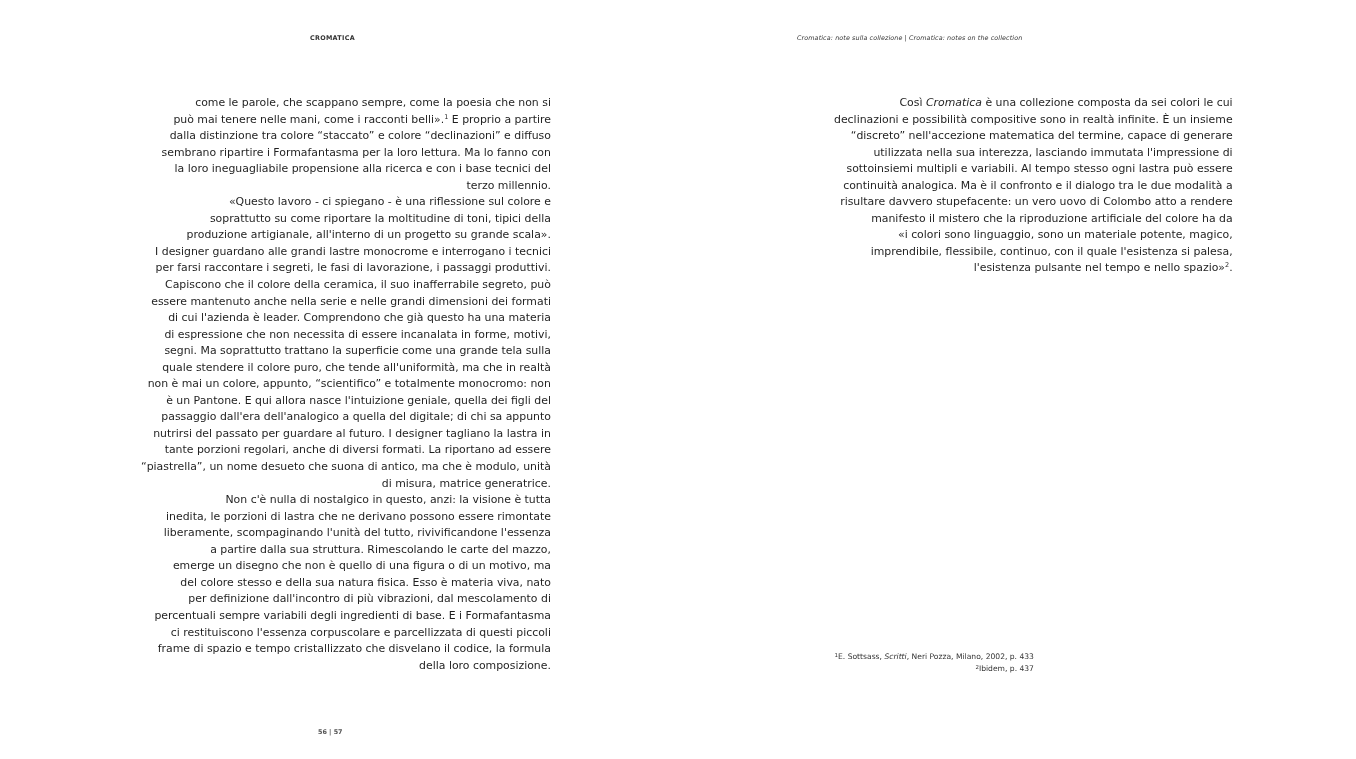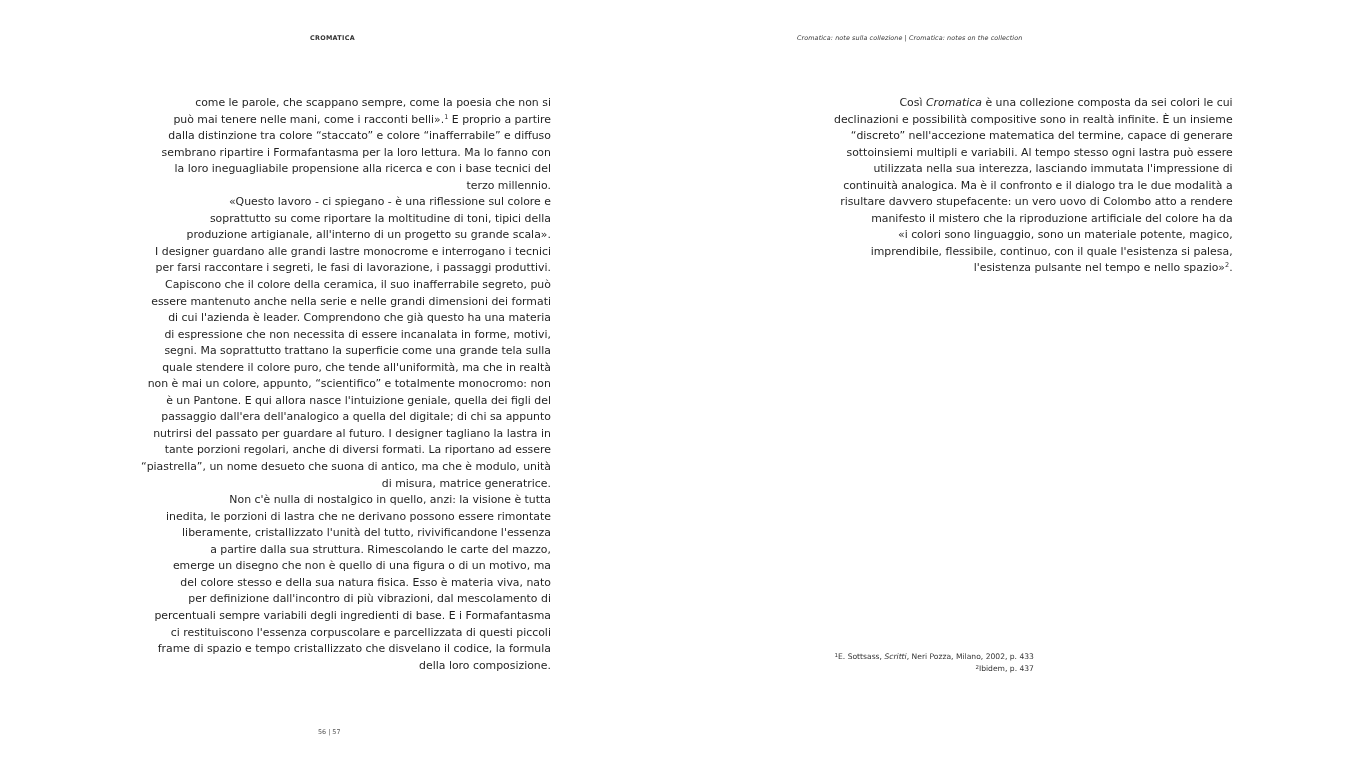--- a/index.html
+++ b/index.html
@@ -13,32 +13,32 @@
   .rh-right { left:119px;font-style:italic; }
   .body-text { position:absolute; top:95px; font-size:10.9px; line-height:16.55px; white-space:nowrap; color:#1f1f1f; }
   .col-left { left:133px;margin-left:8px; }
   .col-right { left:149px;margin-left:7px; }
   .line { display:block; height:16.55px; }
   .indent { padding-left:25px; }
   sup { font-size:6.5px; vertical-align:4px; line-height:0; }
   .footnotes { position:absolute; left:149px; top:650px; font-size:7.6px; line-height:11px; color:#333; white-space:nowrap; }
   .fn { display:block; }
   .fn-num { display:inline-block; width:11px; font-size:5.5px; vertical-align:2px; }
-  .folio { position:absolute; top:728px; left:318px; font-size:6.4px; color:#555; white-space:nowrap; }
+  .folio { position:absolute; top:728px; left:318px; font-size:6.4px; color:#555; white-space:nowrap;font-weight:bold; }
   em { font-style:italic; }
 </style>
 </head>
 <body>
 
 <div class="page page-left">
   <div class="running-head rh-left">CROMATICA</div>
   <div class="body-text col-left" id="left-body">
       <span class="line">come le parole, che scappano sempre, come la poesia che non si</span>
       <span class="line">può mai tenere nelle mani, come i racconti belli».<sup>1</sup> E proprio a partire</span>
-      <span class="line">dalla distinzione tra colore “staccato” e colore “inafferrabile” e diffuso</span>
+      <span class="line">dalla distinzione tra colore “staccato” e colore “declinazioni” e diffuso</span>
       <span class="line">sembrano ripartire i Formafantasma per la loro lettura. Ma lo fanno con</span>
       <span class="line">la loro ineguagliabile propensione alla ricerca e con i base tecnici del</span>
       <span class="line">terzo millennio.</span>
       <span class="line indent">«Questo lavoro - ci spiegano - è una riflessione sul colore e</span>
       <span class="line">soprattutto su come riportare la moltitudine di toni, tipici della</span>
       <span class="line">produzione artigianale, all'interno di un progetto su grande scala».</span>
       <span class="line">I designer guardano alle grandi lastre monocrome e interrogano i tecnici</span>
       <span class="line">per farsi raccontare i segreti, le fasi di lavorazione, i passaggi produttivi.</span>
       <span class="line">Capiscono che il colore della ceramica, il suo inafferrabile segreto, può</span>
       <span class="line">essere mantenuto anche nella serie e nelle grandi dimensioni dei formati</span>
@@ -46,43 +46,43 @@
       <span class="line">di espressione che non necessita di essere incanalata in forme, motivi,</span>
       <span class="line">segni. Ma soprattutto trattano la superficie come una grande tela sulla</span>
       <span class="line">quale stendere il colore puro, che tende all'uniformità, ma che in realtà</span>
       <span class="line">non è mai un colore, appunto, “scientifico” e totalmente monocromo: non</span>
       <span class="line">è un Pantone. E qui allora nasce l'intuizione geniale, quella dei figli del</span>
       <span class="line">passaggio dall'era dell'analogico a quella del digitale; di chi sa appunto</span>
       <span class="line">nutrirsi del passato per guardare al futuro. I designer tagliano la lastra in</span>
       <span class="line">tante porzioni regolari, anche di diversi formati. La riportano ad essere</span>
       <span class="line">“piastrella”, un nome desueto che suona di antico, ma che è modulo, unità</span>
       <span class="line">di misura, matrice generatrice.</span>
-      <span class="line indent">Non c'è nulla di nostalgico in quello, anzi: la visione è tutta</span>
+      <span class="line indent">Non c'è nulla di nostalgico in questo, anzi: la visione è tutta</span>
       <span class="line">inedita, le porzioni di lastra che ne derivano possono essere rimontate</span>
-      <span class="line">liberamente, cristallizzato l'unità del tutto, rivivificandone l'essenza</span>
+      <span class="line">liberamente, scompaginando l'unità del tutto, rivivificandone l'essenza</span>
       <span class="line">a partire dalla sua struttura. Rimescolando le carte del mazzo,</span>
       <span class="line">emerge un disegno che non è quello di una figura o di un motivo, ma</span>
       <span class="line">del colore stesso e della sua natura fisica. Esso è materia viva, nato</span>
       <span class="line">per definizione dall'incontro di più vibrazioni, dal mescolamento di</span>
       <span class="line">percentuali sempre variabili degli ingredienti di base. E i Formafantasma</span>
       <span class="line">ci restituiscono l'essenza corpuscolare e parcellizzata di questi piccoli</span>
       <span class="line">frame di spazio e tempo cristallizzato che disvelano il codice, la formula</span>
       <span class="line">della loro composizione.</span>
     </div>
   <div class="folio">56 | 57</div>
 </div>
 
 <div class="page page-right">
   <div class="running-head rh-right">Cromatica: note sulla collezione  |  Cromatica: notes on the collection</div>
   <div class="body-text col-right" id="right-body">
       <span class="line indent">Così <em>Cromatica</em> è una collezione composta da sei colori le cui</span>
       <span class="line">declinazioni e possibilità compositive sono in realtà infinite. È un insieme</span>
       <span class="line">“discreto” nell'accezione matematica del termine, capace di generare</span>
+      <span class="line">utilizzata nella sua interezza, lasciando immutata l'impressione di</span>
       <span class="line">sottoinsiemi multipli e variabili. Al tempo stesso ogni lastra può essere</span>
-      <span class="line">utilizzata nella sua interezza, lasciando immutata l'impressione di</span>
       <span class="line">continuità analogica. Ma è il confronto e il dialogo tra le due modalità a</span>
       <span class="line">risultare davvero stupefacente: un vero uovo di Colombo atto a rendere</span>
       <span class="line">manifesto il mistero che la riproduzione artificiale del colore ha da</span>
       <span class="line">«i colori sono linguaggio, sono un materiale potente, magico,</span>
       <span class="line">imprendibile, flessibile, continuo, con il quale l'esistenza si palesa,</span>
       <span class="line">l'esistenza pulsante nel tempo e nello spazio»<sup>2</sup>.</span>
     </div>
   <div class="footnotes" id="footnotes">
       <span class="fn"><span class="fn-num">1</span>E. Sottsass, <em>Scritti</em>, Neri Pozza, Milano, 2002, p. 433</span>
       <span class="fn"><span class="fn-num">2</span>Ibidem, p. 437</span>

